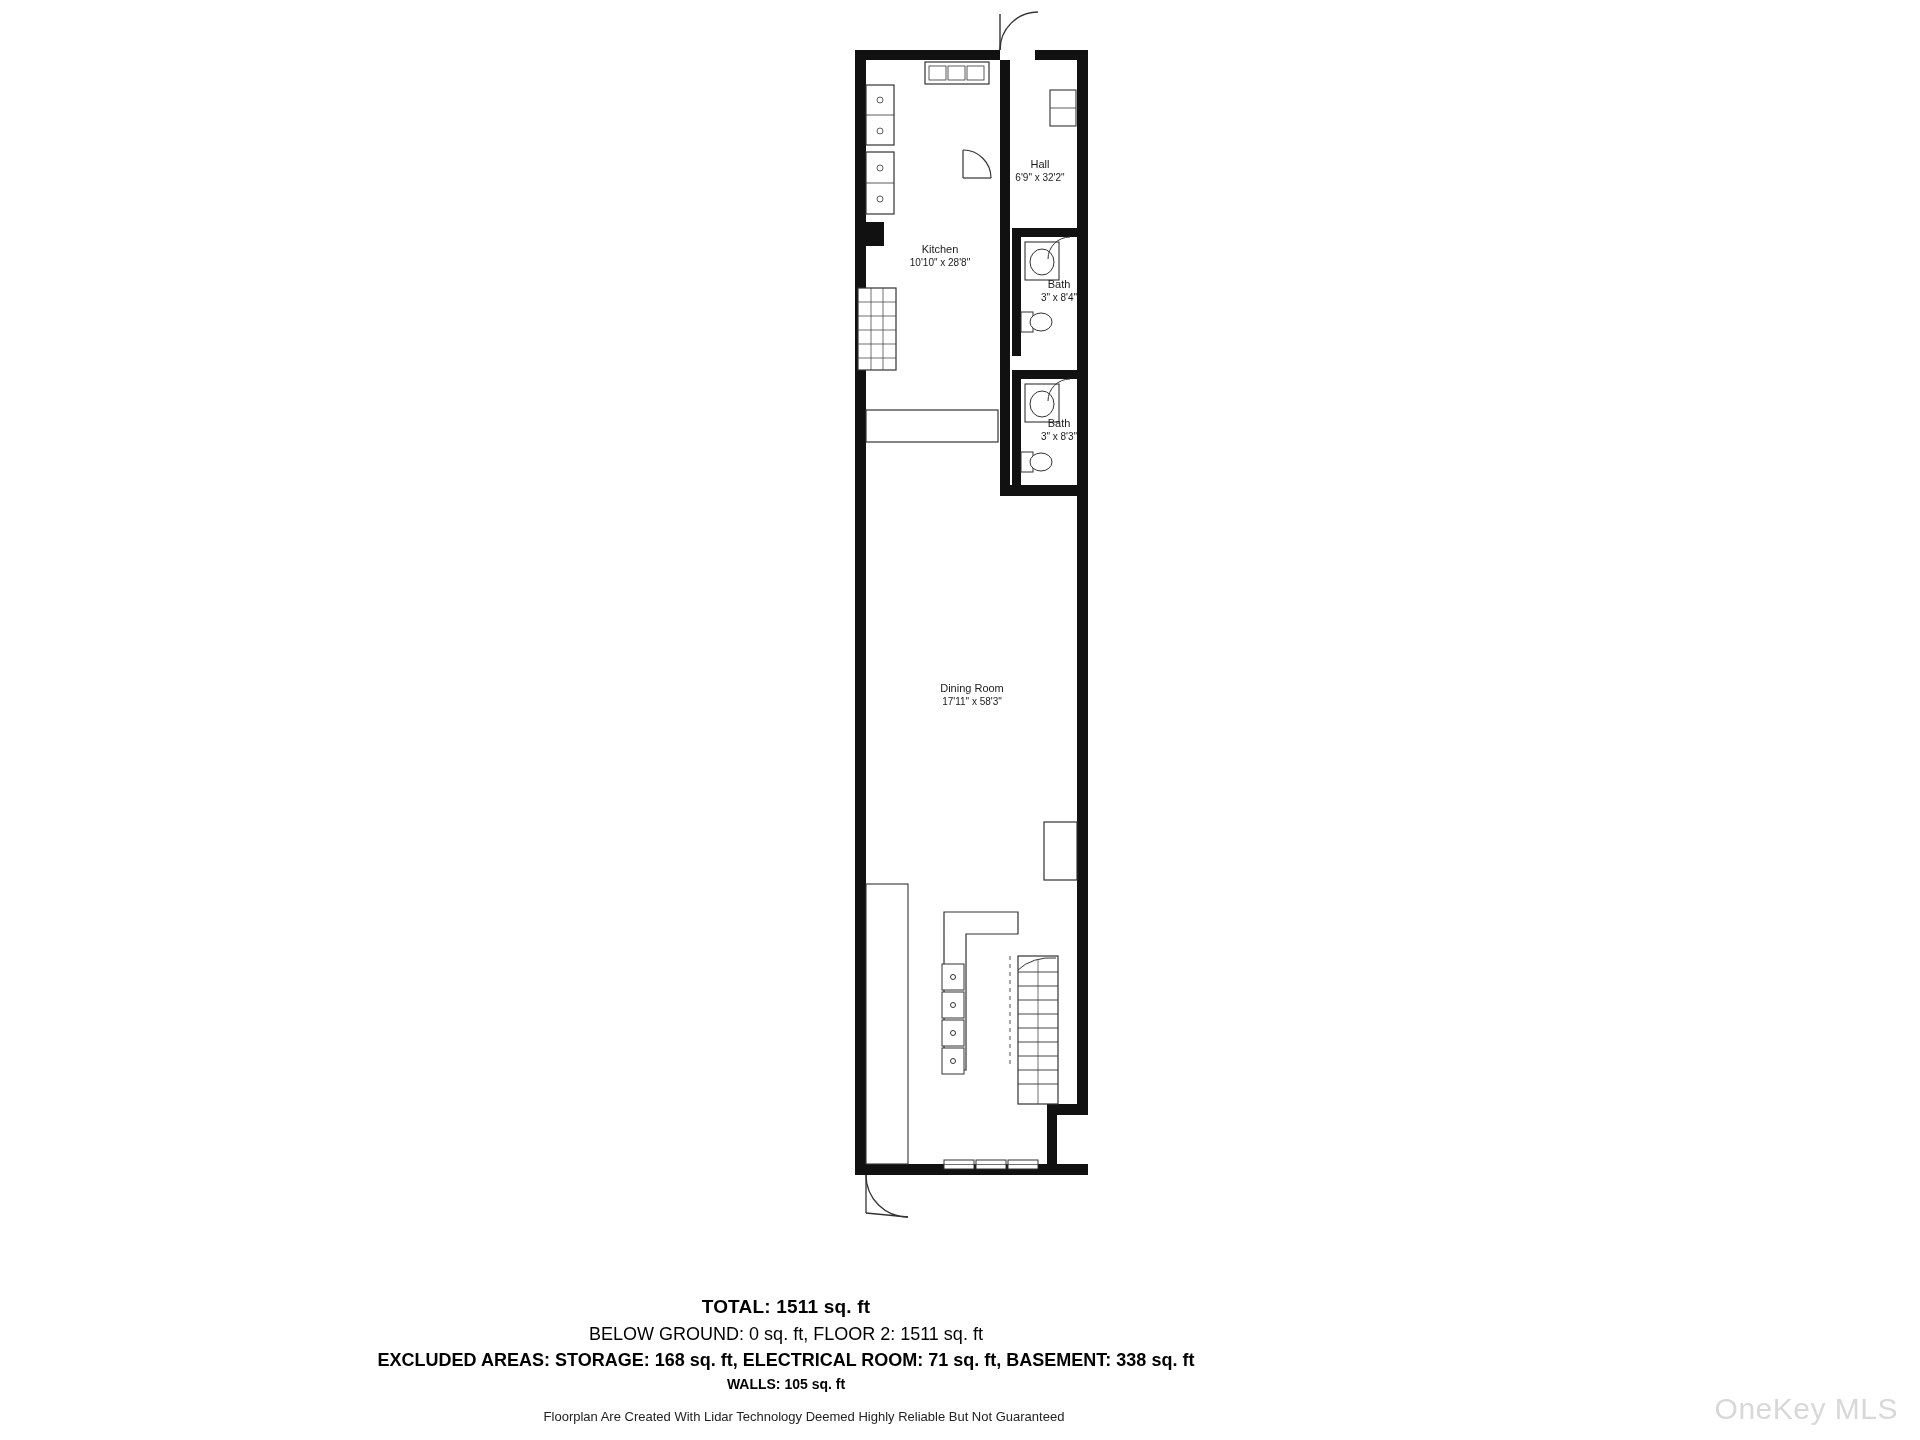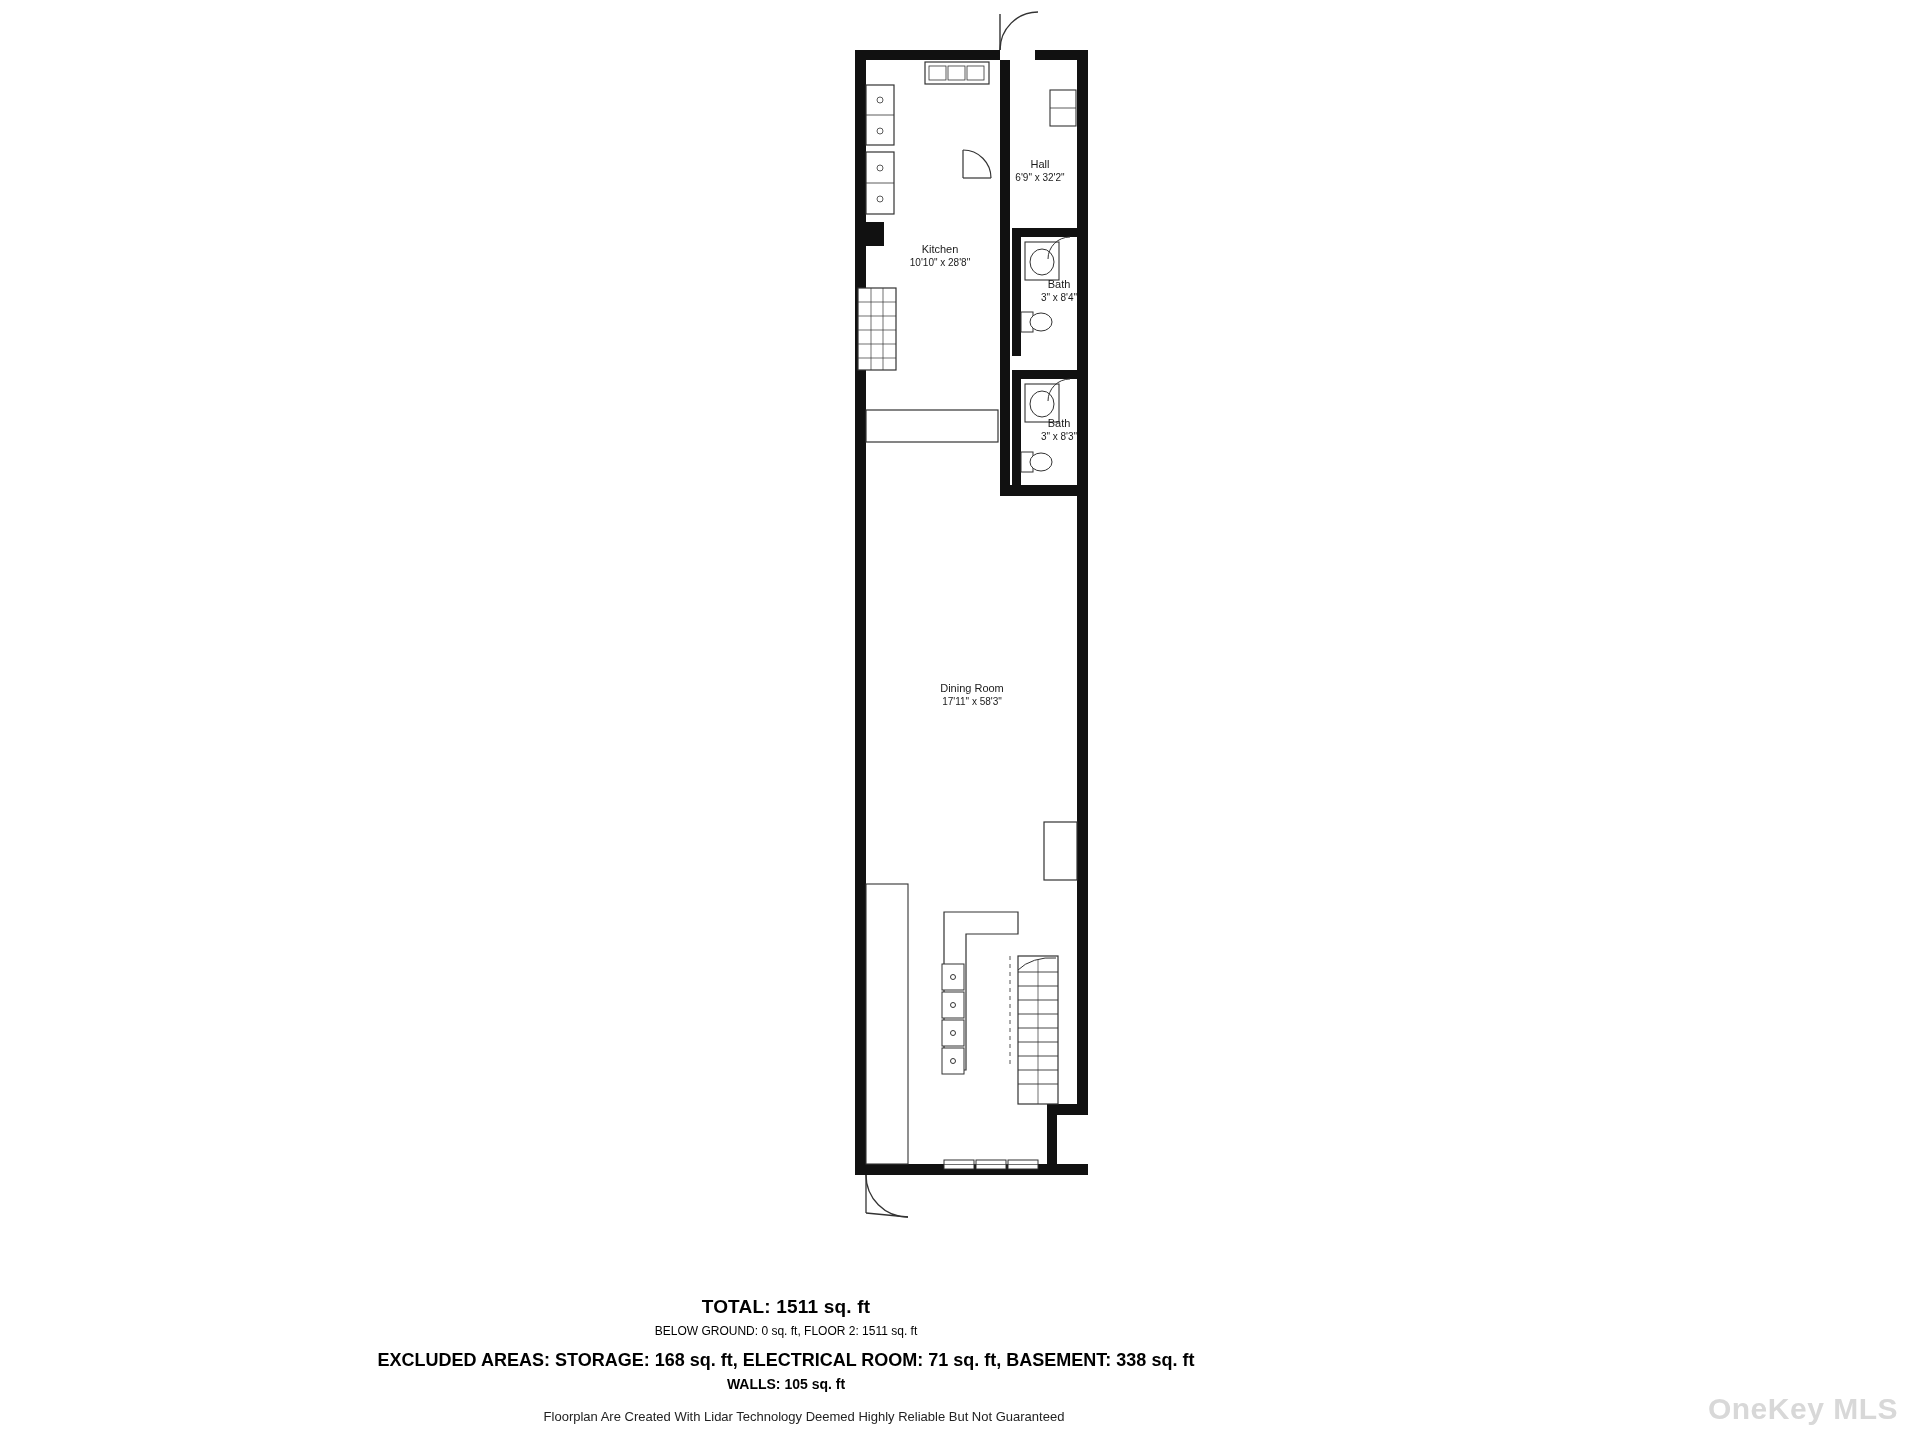--- a/index.html
+++ b/index.html
@@ -44,21 +44,21 @@
     color: #000;
   }
   .summary-total {
     top: 1296px;
     font-size: 19px;
     font-weight: bold;
     letter-spacing: 0.2px;
   }
   .summary-line2 {
     top: 1324px;
-    font-size: 12px;
+    font-size: 18px;
   }
   .summary-line3 {
     top: 1350px;
     font-size: 18px;
     font-weight: bold;
   }
   .summary-line4 {
     top: 1376px;
     font-size: 14px;
     font-weight: bold;
@@ -70,21 +70,21 @@
     width: 1608px;
     text-align: center;
     font-size: 13px;
     color: #222;
   }
   .watermark {
     position: absolute;
     right: 22px;
     bottom: 14px;
     font-size: 30px;
-    font-weight: bold;
+    font-weight: normal;
     color: #d8d8d8;
     letter-spacing: 0.5px;
     font-family: "Liberation Sans", sans-serif;
   }
 </style>
 </head>
 <body>
 
 <div id="plan-wrap">
 <svg id="floorplan" width="1920" height="1280" viewBox="0 0 1920 1280" xmlns="http://www.w3.org/2000/svg">

